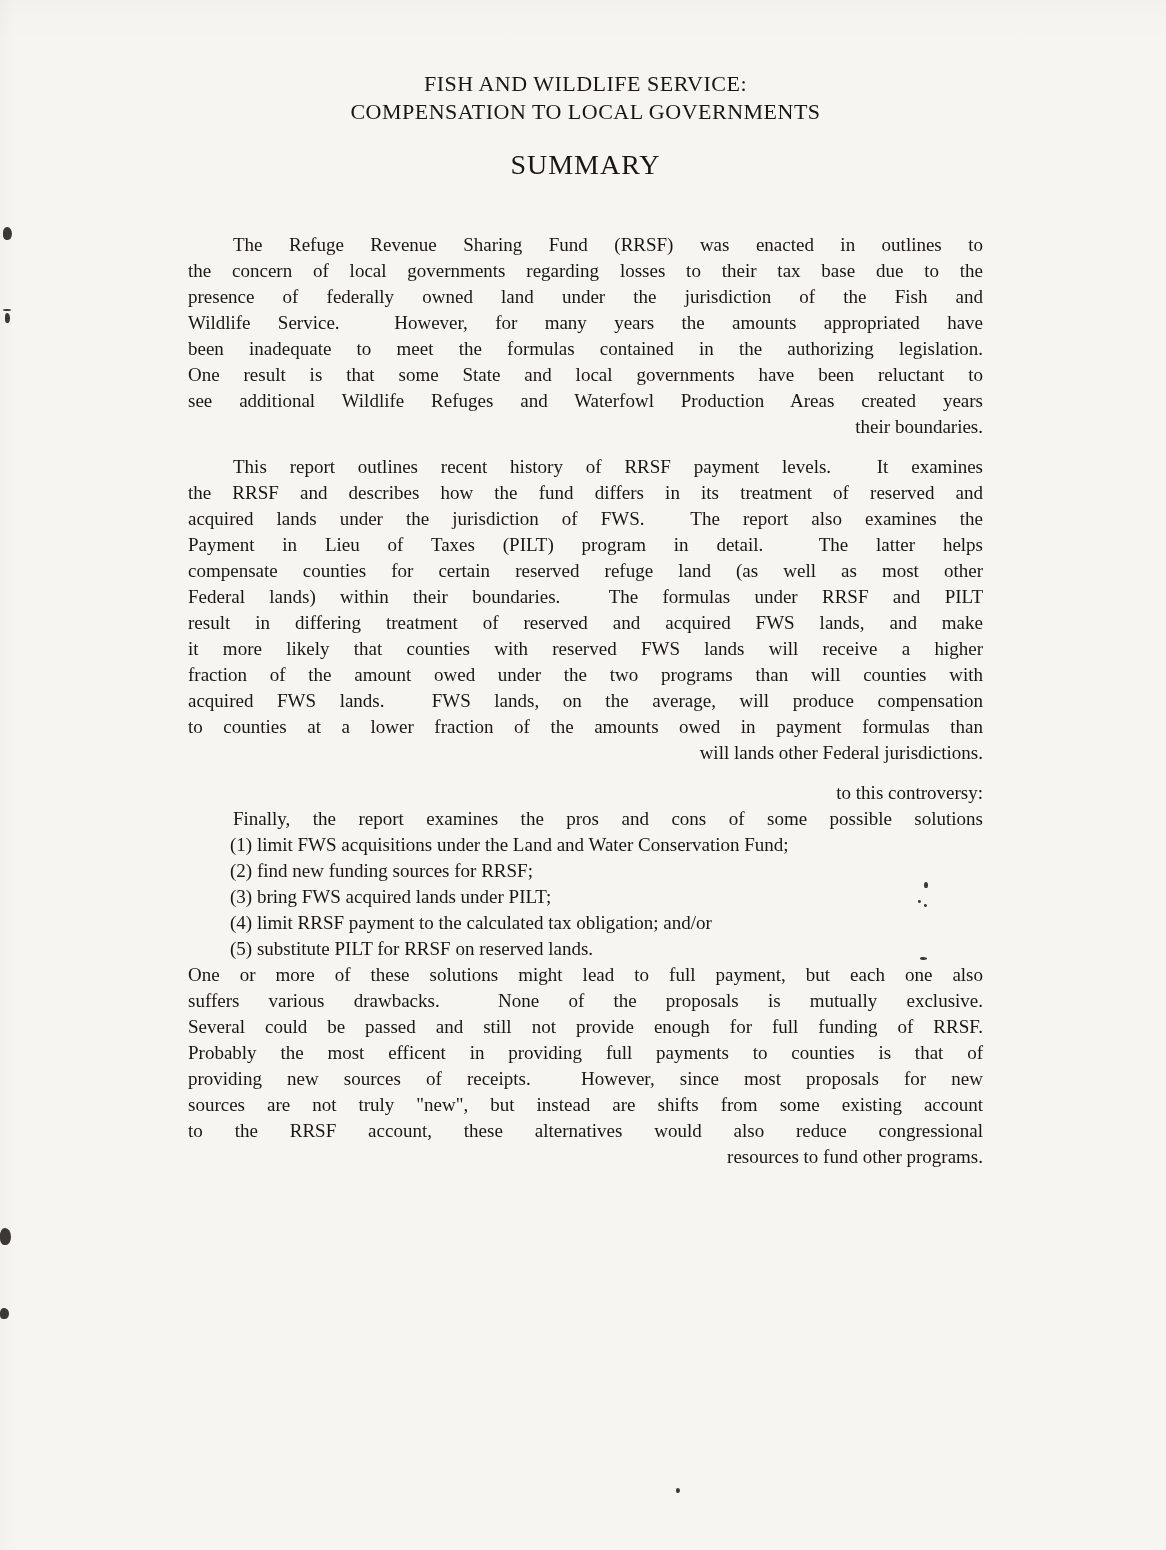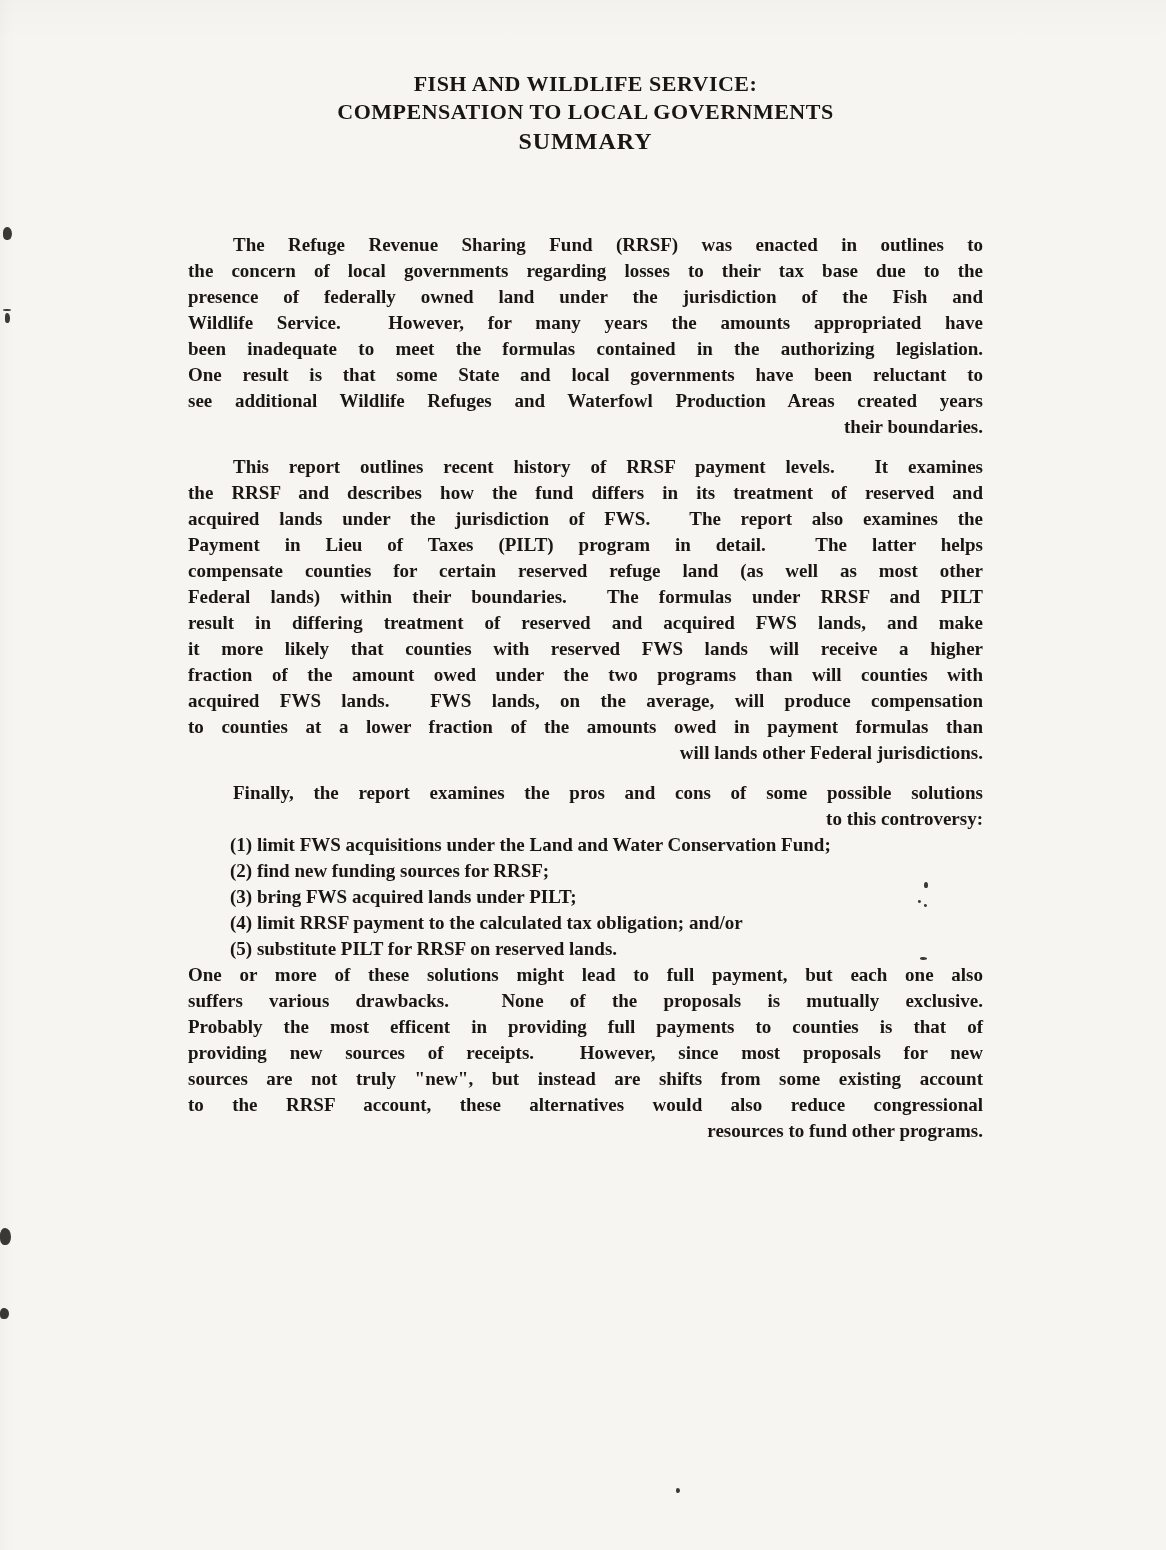--- a/index.html
+++ b/index.html
@@ -7,33 +7,34 @@
   body { background:#e8e7e4; }
   .page {
     position:relative;
     width:1166px; height:1550px;
     margin:0 auto;
     background:var(--paper);
     background-image:linear-gradient(180deg, rgba(0,0,0,0.015), rgba(0,0,0,0) 40px),
                      linear-gradient(90deg, rgba(0,0,0,0.02), rgba(0,0,0,0) 14px);
     color:var(--ink);
     font-family:"Liberation Serif","DejaVu Serif",serif;
-    font-weight:bold;
+    font-weight:normal;
     overflow:hidden;
   }
   .titles {
     position:absolute; top:70px; left:188px; width:795px;
     text-align:center;
   }
   .title-line {
     font-size:22px; line-height:28px; letter-spacing:0.5px;
     white-space:nowrap;
   }
   .section-heading {
-    font-size:24px; line-height:30px; letter-spacing:1px;
+    margin-top:24px;
+    font-size:28px; line-height:30px; letter-spacing:1px;
   }
   .content {
     position:absolute; top:232px; left:188px; width:795px;
     font-size:19px; line-height:26px;
   }
   .paragraph + .paragraph { margin-top:14px; }
   .line { min-height:26px; }
   .line.first  { text-indent:45px; text-align:justify; text-align-last:justify; }
   .line.fill   { text-align:justify; text-align-last:justify; }
   .line.left   { text-align:right; }
@@ -75,29 +76,30 @@
         <div class="line fill">compensate counties for certain reserved refuge land (as well as most other</div>
         <div class="line fill">Federal lands) within their boundaries.&nbsp; The formulas under RRSF and PILT</div>
         <div class="line fill">result in differing treatment of reserved and acquired FWS lands, and make</div>
         <div class="line fill">it more likely that counties with reserved FWS lands will receive a higher</div>
         <div class="line fill">fraction of the amount owed under the two programs than will counties with</div>
         <div class="line fill">acquired FWS lands.&nbsp; FWS lands, on the average, will produce compensation</div>
         <div class="line fill">to counties at a lower fraction of the amounts owed in payment formulas than</div>
         <div class="line left">will lands other Federal jurisdictions.</div>
       </div>
       <div class="paragraph">
+        <div class="line left">to this controversy:</div>
         <div class="line first">Finally, the report examines the pros and cons of some possible solutions</div>
-        <div class="line left">to this controversy:</div>
         <div class="line list">(1) limit FWS acquisitions under the Land and Water Conservation Fund;</div>
         <div class="line list">(2) find new funding sources for RRSF;</div>
         <div class="line list">(3) bring FWS acquired lands under PILT;</div>
         <div class="line list">(4) limit RRSF payment to the calculated tax obligation; and/or</div>
         <div class="line list">(5) substitute PILT for RRSF on reserved lands.</div>
         <div class="line fill">One or more of these solutions might lead to full payment, but each one also</div>
         <div class="line fill">suffers various drawbacks.&nbsp; None of the proposals is mutually exclusive.</div>
+        <div class="line fill">Several could be passed and still not provide enough for full funding of RRSF.</div>
         <div class="line fill">Probably the most efficent in providing full payments to counties is that of</div>
         <div class="line fill">providing new sources of receipts.&nbsp; However, since most proposals for new</div>
         <div class="line fill">sources are not truly "new", but instead are shifts from some existing account</div>
         <div class="line fill">to the RRSF account, these alternatives would also reduce congressional</div>
         <div class="line left">resources to fund other programs.</div>
       </div>
     </div>
 
   <div>
       <div class="speck" style="left: 3px; top: 227px; width: 9px; height: 13px;"></div>

